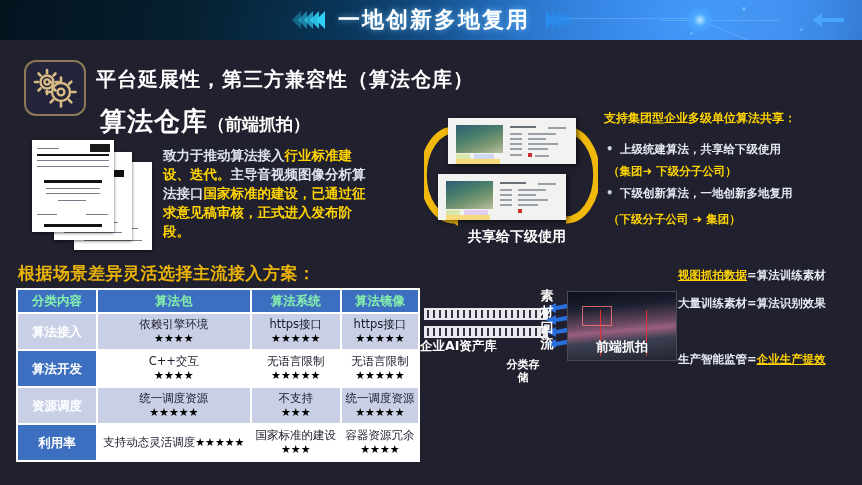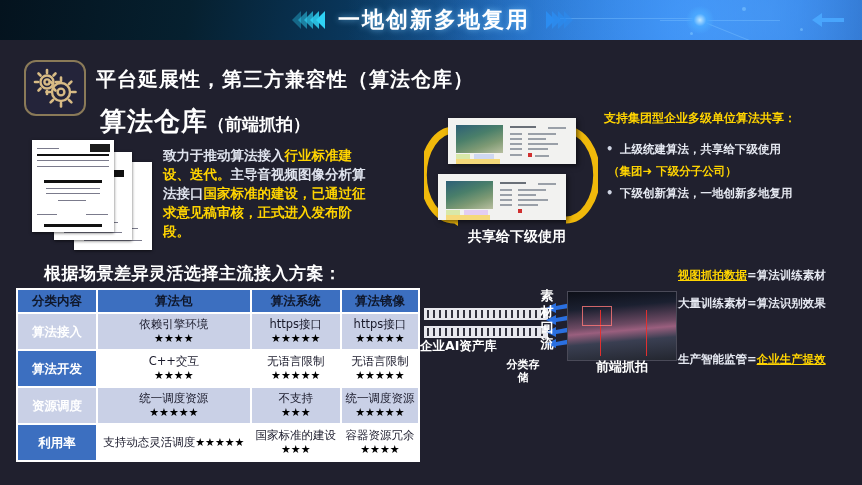--- a/index.html
+++ b/index.html
@@ -74,25 +74,25 @@
   .r-b1 .bullet{display:inline-block;width:14px;color:#cfd4e2;}
   .r-s1{position:absolute;left:608px;top:164px;color:#ffd400;font-size:11.5px;font-weight:bold;
     font-family:"DejaVu Sans",sans-serif;white-space:nowrap;}
   .r-b2{position:absolute;left:606px;top:186px;color:#e6e9f2;font-size:11.5px;font-weight:bold;
     font-family:"DejaVu Sans",sans-serif;white-space:nowrap;}
   .r-b2 .bullet{display:inline-block;width:14px;color:#cfd4e2;}
   .r-s2{position:absolute;left:608px;top:212px;color:#ffd400;font-size:11.5px;font-weight:bold;
     font-family:"DejaVu Sans",sans-serif;white-space:nowrap;}
 
   
-  .tbl-head{position:absolute;left:18px;top:262px;color:#ffffff;font-size:17px;font-weight:bold;
-    letter-spacing:.5px;font-family:"DejaVu Sans",sans-serif;white-space:nowrap;margin-left:26px;}
+  .tbl-head{position:absolute;left:18px;top:262px;color:#eab308;font-size:17px;font-weight:bold;
+    letter-spacing:.5px;font-family:"DejaVu Sans",sans-serif;white-space:nowrap;}
   table.cmp{position:absolute;left:16px;top:288px;width:404px;border-collapse:separate;
     border-spacing:2px;background:#ffffff;font-family:"DejaVu Sans",sans-serif;}
-  table.cmp th{background:#3c6fc0;color:#0f172a;font-size:12.5px;font-weight:bold;height:20px;
+  table.cmp th{background:#3c6fc0;color:#86efac;font-size:12.5px;font-weight:bold;height:20px;
     text-align:center;}
   table.cmp td{font-size:11.5px;text-align:center;color:#1a1a2b;background:#fff;
     padding:3px 2px;line-height:14px;}
   table.cmp td.rh{background:#3c6fc0;color:#fff;font-weight:bold;font-size:12.5px;width:74px;}
   table.cmp tr.alt td{background:#c9d0e6;}
   .stars{letter-spacing:0px;font-size:11px;color:#000;}
 
   
   .srv{position:absolute;background:#e8e8ee;}
   .srv .slot{position:absolute;top:2px;width:2px;background:#33333f;}
@@ -100,21 +100,21 @@
     line-height:15px;font-family:"DejaVu Sans",sans-serif;}
   .flow-lbl{position:absolute;left:535px;top:288px;width:24px;color:#fff;font-size:13px;
     font-weight:bold;line-height:16px;text-align:center;font-family:"DejaVu Sans",sans-serif;}
   .cls-lbl{position:absolute;left:505px;top:358px;width:36px;color:#fff;font-size:11px;
     font-weight:bold;line-height:13px;text-align:center;font-family:"DejaVu Sans",sans-serif;}
   .cam{position:absolute;left:568px;top:292px;width:108px;height:68px;
     background:linear-gradient(175deg,#0d0f18 0%,#1b2030 24%,#6d4a63 48%,#9a5f7e 56%,#3a3f52 70%,#23262f 100%);
     box-shadow:0 0 0 1px #4a4a58;overflow:hidden;}
   .cam .red{position:absolute;width:1px;background:#e03030;}
   .cam .box{position:absolute;border:1px solid rgba(255,120,120,.8);}
-  .cam-lbl{position:absolute;left:562px;top:358px;width:120px;text-align:center;color:#fff;
+  .cam-lbl{position:absolute;left:562px;top:338px;width:120px;text-align:center;color:#fff;
     font-size:13px;font-weight:bold;font-family:"DejaVu Sans",sans-serif;}
 
   .eq{position:absolute;font-family:"DejaVu Sans",sans-serif;font-size:11.5px;font-weight:bold;
     white-space:nowrap;color:#e6e9f2;}
   .eq .y{color:#ffd400;}
   .eq .u{text-decoration:underline;}
 </style>
 </head>
 <body>
 
@@ -272,20 +272,21 @@
   <div class="share-lbl">共享给下级使用</div>
 
   <div class="r-title">支持集团型企业多级单位算法共享：</div>
   <div class="r-b1">
     <span class="bullet">•</span><span>上级统建算法，共享给下级使用</span>
   </div>
   <div class="r-s1">（集团➜ 下级分子公司）</div>
   <div class="r-b2">
     <span class="bullet">•</span><span>下级创新算法，一地创新多地复用</span>
   </div>
+  <div class="r-s2">（下级分子公司 ➜ 集团）</div>
 
   <div class="tbl-head">根据场景差异灵活选择主流接入方案：</div>
   <table class="cmp">
     <thead>
         <tr>
       <th>分类内容</th>
       <th>算法包</th>
       <th>算法系统</th>
       <th>算法镜像</th>
     </tr>

